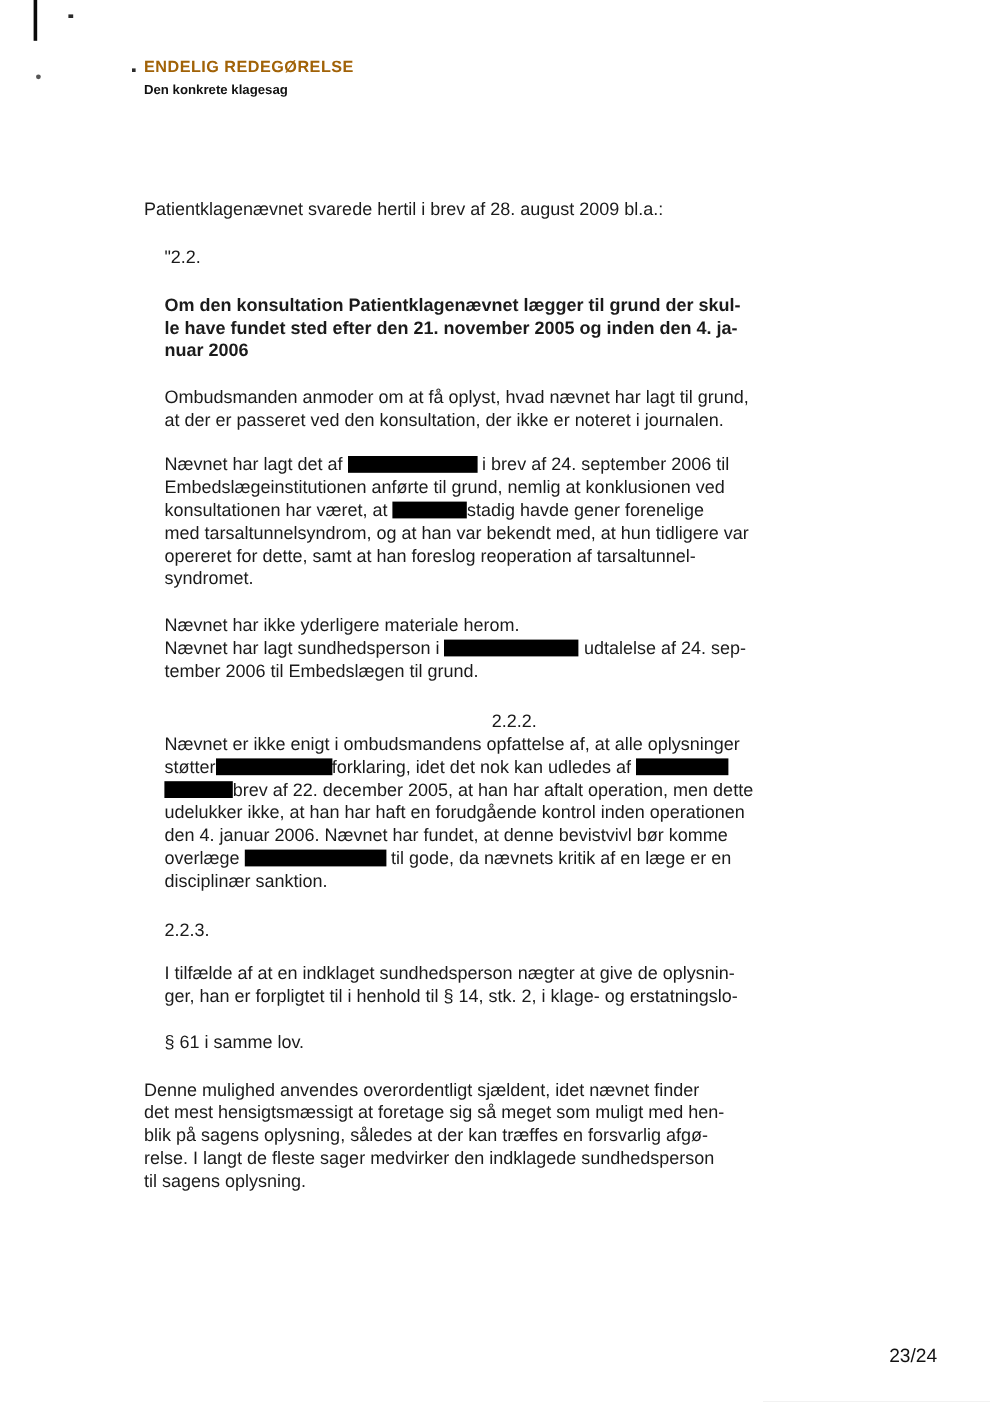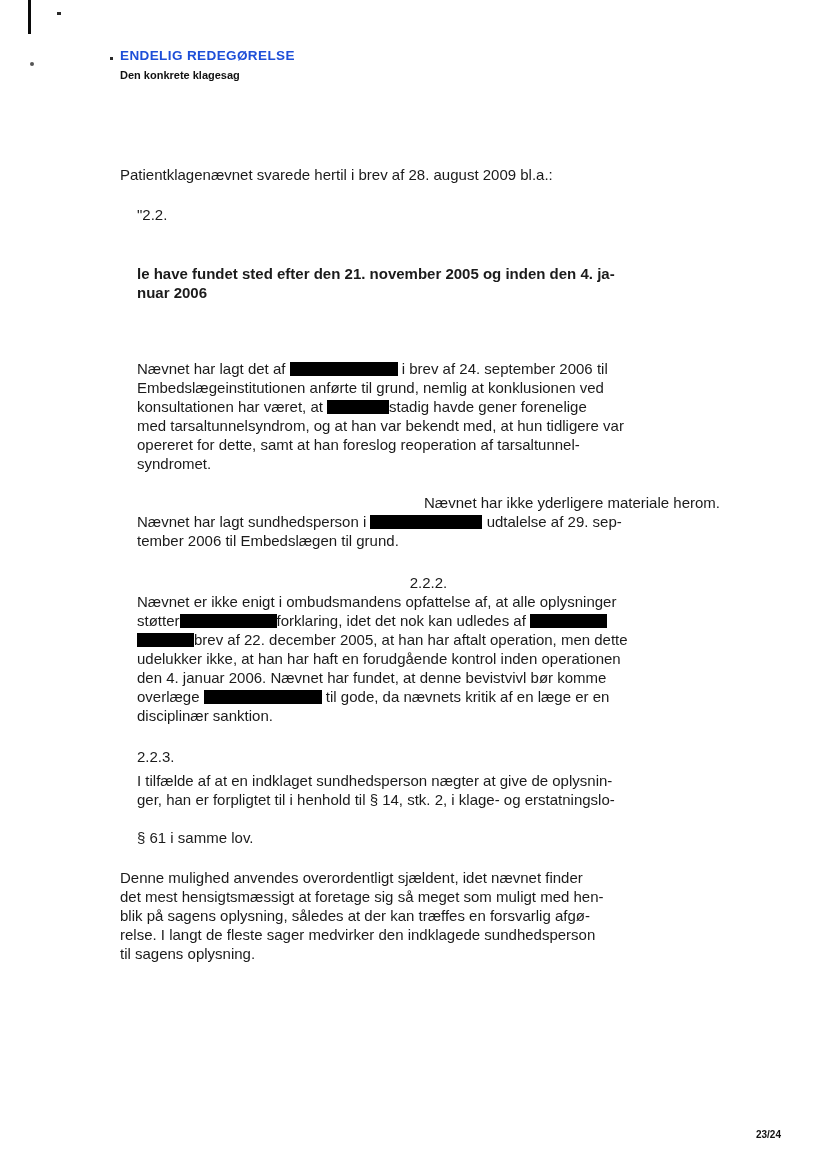--- a/index.html
+++ b/index.html
@@ -11,21 +11,21 @@
     font-family: "Liberation Sans", sans-serif;
     color: #1b1b1b;
     overflow: hidden;
     margin: 0 auto;
   }
   .doc-header { position: absolute; left: 120px; top: 48px; }
   .doc-title {
     font-weight: bold;
     font-size: 13.5px;
     letter-spacing: 0.4px;
-    color: #1d4ed8;
+    color: #a16207;
   }
   .doc-subtitle {
     font-weight: bold;
     font-size: 11px;
     margin-top: 6px;
     color: #111;
   }
   .doc-body {
     position: absolute;
     left: 120px;
@@ -40,22 +40,22 @@
   .redaction {
     display: inline-block;
     height: 14px;
     background: #000;
     vertical-align: -2px;
   }
   .page-number {
     position: absolute;
     right: 44px;
     bottom: 28px;
-    font-size: 10px;
-    font-weight: bold;
+    font-size: 16px;
+    font-weight: normal;
     color: #111;
   }
   
   .artifact-line {
     position: absolute;
     left: 28px;
     top: 0;
     width: 3px;
     height: 34px;
     background: #0a0a0a;
@@ -76,27 +76,27 @@
   <div class="speck speck-3"></div>
 
   <div class="doc-header">
     <div class="doc-title">ENDELIG REDEGØRELSE</div>
     <div class="doc-subtitle">Den konkrete klagesag</div>
   </div>
 
   <div class="doc-body">
       <div class="para" style="margin-top: 0px;"><span>Patientklagenævnet svarede hertil i brev af 28. august 2009 bl.a.:</span></div>
       <div class="para indent-1" style="margin-top: 21px;"><span>"2.2.</span></div>
-      <div class="para bold indent-1" style="margin-top: 21px;"><br><span>le have fundet sted efter den 21. november 2005 og inden den 4. ja-</span><br><span>nuar 2006</span></div>
-      <div class="para indent-1" style="margin-top: 20px;"><br></div>
+      <div class="para bold indent-1" style="margin-top: 21px;"><span>Om den konsultation Patientklagenævnet lægger til grund der skul-</span><br><span>le have fundet sted efter den 21. november 2005 og inden den 4. ja-</span><br><span>nuar 2006</span></div>
+      <div class="para indent-1" style="margin-top: 20px;"><span>Ombudsmanden anmoder om at få oplyst, hvad nævnet har lagt til grund,</span><br><span>at der er passeret ved den konsultation, der ikke er noteret i journalen.</span></div>
       <div class="para indent-1" style="margin-top: 18px;"><span>Nævnet har lagt det af </span><span class="redaction" style="width: 108px;"></span><span> i brev af 24. september 2006 til</span><br><span>Embedslægeinstitutionen anførte til grund, nemlig at konklusionen ved</span><br><span>konsultationen har været, at </span><span class="redaction" style="width: 62px;"></span><span>stadig havde gener forenelige</span><br><span>med tarsaltunnelsyndrom, og at han var bekendt med, at hun tidligere var</span><br><span>opereret for dette, samt at han foreslog reoperation af tarsaltunnel-</span><br><span>syndromet.</span></div>
-      <div class="para indent-1" style="margin-top: 20px; text-align: right;"><span>Nævnet har ikke yderligere materiale herom.</span></div>
-      <div class="para indent-1" style="margin-top: 0px;"><span>Nævnet har lagt sundhedsperson i </span><span class="redaction" style="width: 112px;"></span><span> udtalelse af 29. sep-</span><br><span>tember 2006 til Embedslægen til grund.</span></div>
+      <div class="para indent-1" style="margin-top: 20px;"><span>Nævnet har ikke yderligere materiale herom.</span></div>
+      <div class="para indent-1" style="margin-top: 0px;"><span>Nævnet har lagt sundhedsperson i </span><span class="redaction" style="width: 112px;"></span><span> udtalelse af 24. sep-</span><br><span>tember 2006 til Embedslægen til grund.</span></div>
       <div class="para indent-1" style="margin-top: 23px; text-align: center;"><span>2.2.2.</span></div>
       <div class="para indent-1" style="margin-top: 0px;"><span>Nævnet er ikke enigt i ombudsmandens opfattelse af, at alle oplysninger</span><br><span>støtter</span><span class="redaction" style="width: 97px;"></span><span>forklaring, idet det nok kan udledes af </span><span class="redaction" style="width: 77px;"></span><br><span class="redaction" style="width: 57px;"></span><span>brev af 22. december 2005, at han har aftalt operation, men dette</span><br><span>udelukker ikke, at han har haft en forudgående kontrol inden operationen</span><br><span>den 4. januar 2006. Nævnet har fundet, at denne bevistvivl bør komme</span><br><span>overlæge </span><span class="redaction" style="width: 118px;"></span><span> til gode, da nævnets kritik af en læge er en</span><br><span>disciplinær sanktion.</span></div>
       <div class="para indent-1" style="margin-top: 22px;"><span>2.2.3.</span></div>
-      <div class="para indent-1" style="margin-top: 5px;"><span>I tilfælde af at en indklaget sundhedsperson nægter at give de oplysnin-</span><br><span>ger, han er forpligtet til i henhold til § 14, stk. 2, i klage- og erstatningslo-</span><br><br><span>§ 61 i samme lov.</span></div>
+      <div class="para indent-1" style="margin-top: 17px;"><span>I tilfælde af at en indklaget sundhedsperson nægter at give de oplysnin-</span><br><span>ger, han er forpligtet til i henhold til § 14, stk. 2, i klage- og erstatningslo-</span><br><br><span>§ 61 i samme lov.</span></div>
       <div class="para" style="margin-top: 21px;"><span>Denne mulighed anvendes overordentligt sjældent, idet nævnet finder</span><br><span>det mest hensigtsmæssigt at foretage sig så meget som muligt med hen-</span><br><span>blik på sagens oplysning, således at der kan træffes en forsvarlig afgø-</span><br><span>relse. I langt de fleste sager medvirker den indklagede sundhedsperson</span><br><span>til sagens oplysning.</span></div>
     </div>
 
   <div class="page-number">23/24</div>
 
 </div>
 
 </body></html>

